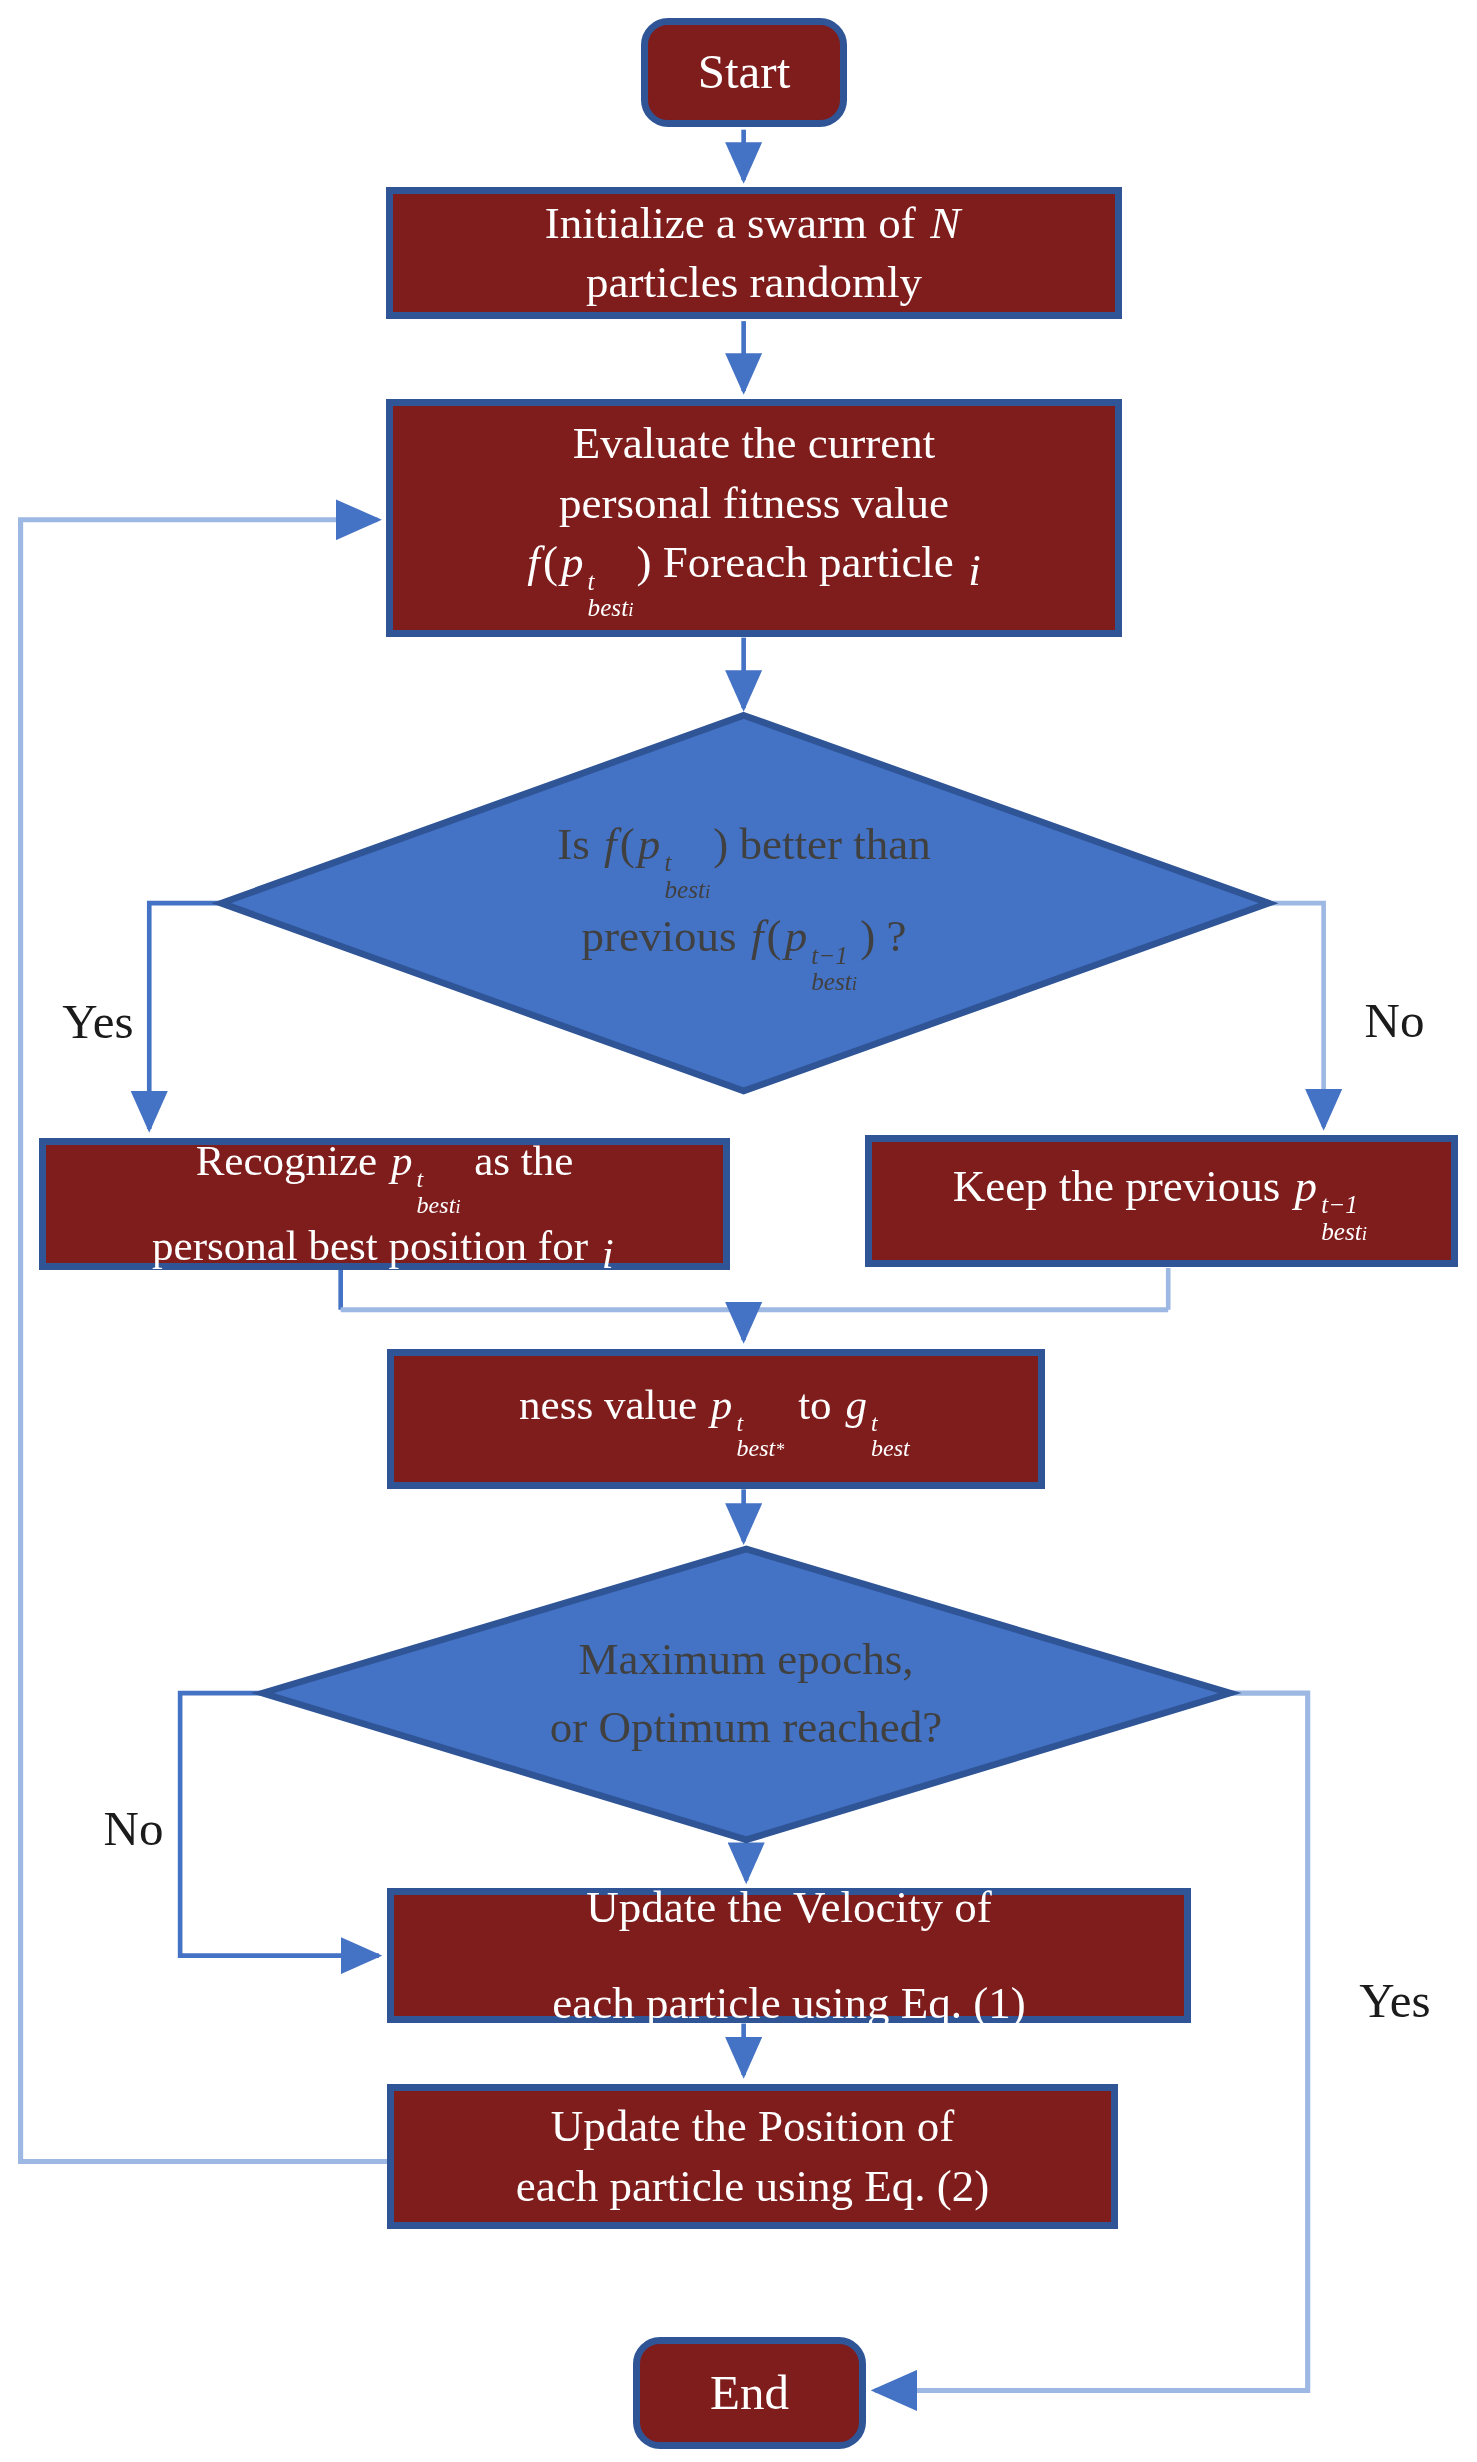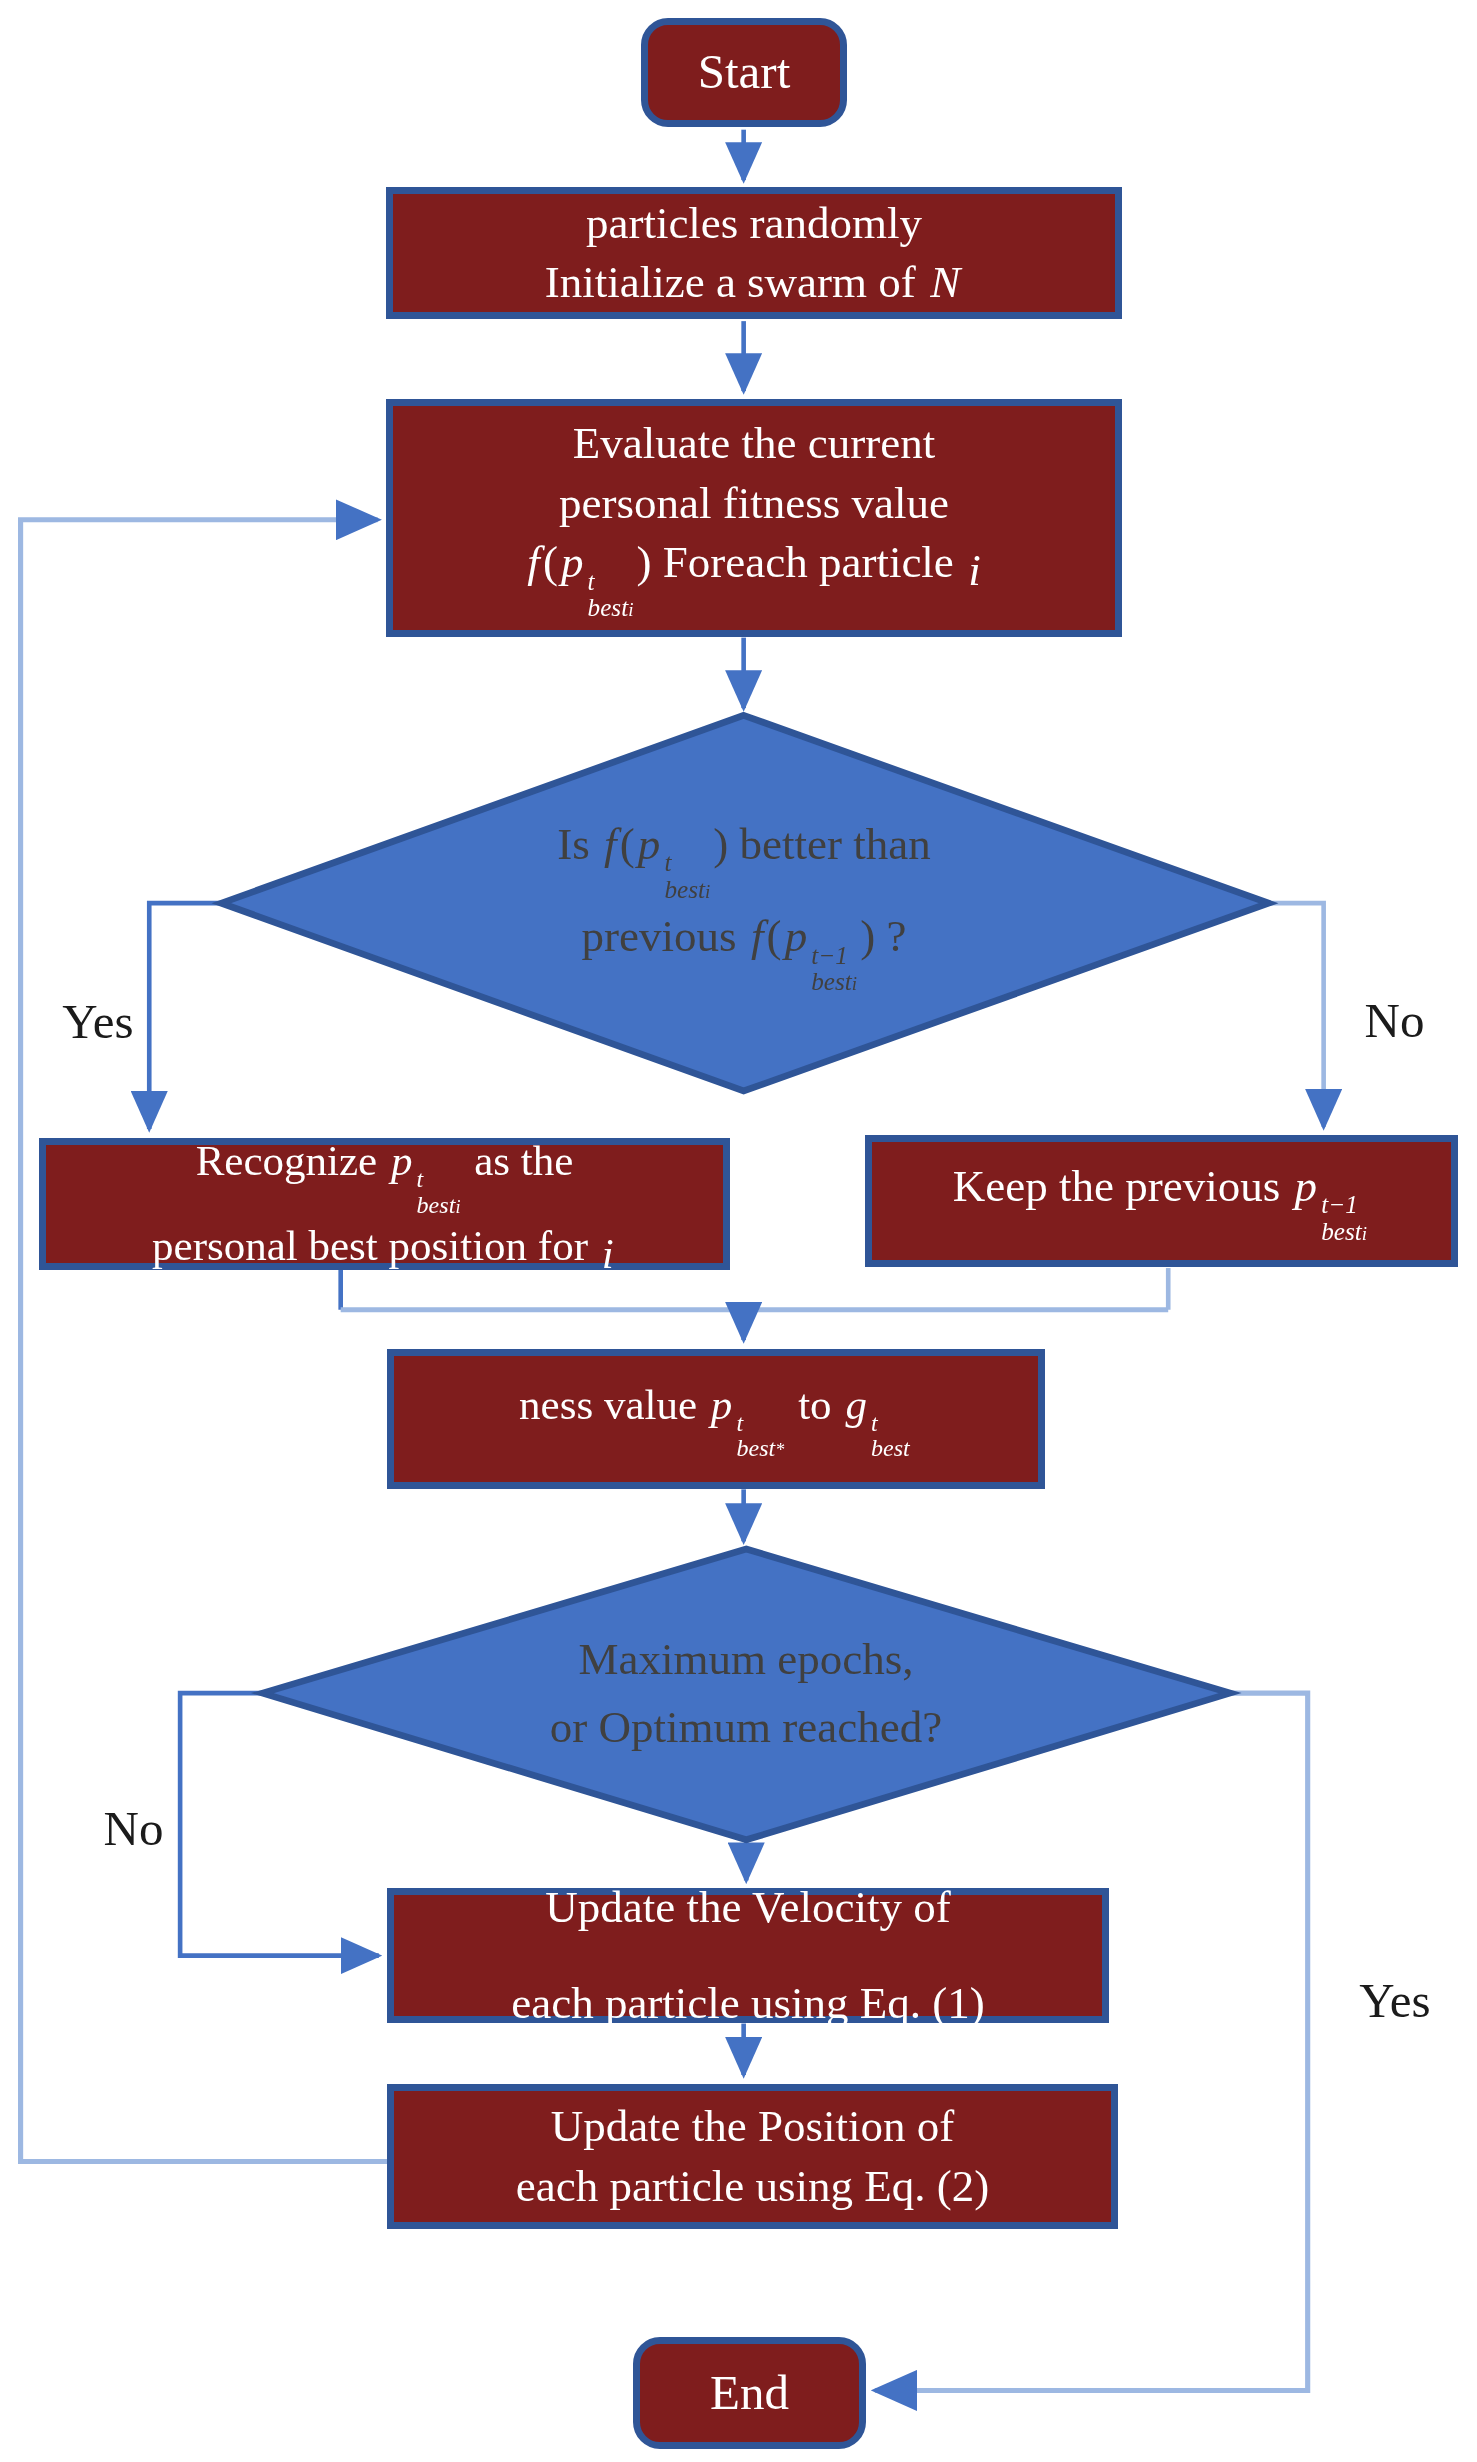--- a/index.html
+++ b/index.html
@@ -71,22 +71,22 @@
 
   <polygon points="1445,1390 2465,1755 1445,2120 430,1755" fill="#4472C4" stroke="#2F5597" stroke-width="13"></polygon>
   <polygon points="1450,3010 2390,3290 1450,3575 510,3290" fill="#4472C4" stroke="#2F5597" stroke-width="13"></polygon>
 </svg>
 
 <div class="rect rounded" style="left:641px;top:18px;width:206px;height:109px;">
   <div>Start</div>
 </div>
 
 <div class="rect" style="left:386px;top:187px;width:736px;height:132px;">
+  <div><span class="mtxt">Initialize a swarm of </span><span class="mvar">N</span></div>
   <div><span class="mtxt">particles randomly</span></div>
-  <div><span class="mtxt">Initialize a swarm of </span><span class="mvar">N</span></div>
 </div>
 
 <div class="rect" style="left:386px;top:399px;width:736px;height:238px;">
   <div><span class="mtxt">Evaluate the current</span></div>
   <div><span class="mtxt">personal fitness value</span></div>
   <div><span class="mvar">f</span><span class="mtxt">(</span><span class="mvar">p</span><span class="mss">
         <span class="msup">t</span>
         <span class="msub">best<span class="mssi">i</span></span>
       </span><span class="mtxt">) Foreach particle </span><span class="mvar low">i</span></div>
 </div>
@@ -125,21 +125,21 @@
         <span class="msup">t</span>
         <span class="msub">best</span>
       </span></div>
 </div>
 
 <div class="dtext" style="left:391px;top:1583px;width:710px;height:221px;">
   <div><span class="mtxt">Maximum epochs,</span></div>
   <div><span class="mtxt">or Optimum reached?</span></div>
 </div>
 
-<div class="rect" style="left:387px;top:1888px;width:722px;height:135px;gap:36px;">
+<div class="rect" style="left:387px;top:1888px;width:804px;height:135px;gap:36px;">
   <div><span class="mtxt">Update the Velocity of</span></div>
   <div><span class="mtxt">each particle using Eq. (1)</span></div>
 </div>
 
 <div class="rect" style="left:387px;top:2084px;width:731px;height:145px;">
   <div><span class="mtxt">Update the Position of</span></div>
   <div><span class="mtxt">each particle using Eq. (2)</span></div>
 </div>
 
 <div class="rect rounded" style="left:633px;top:2337px;width:233px;height:112px;">

